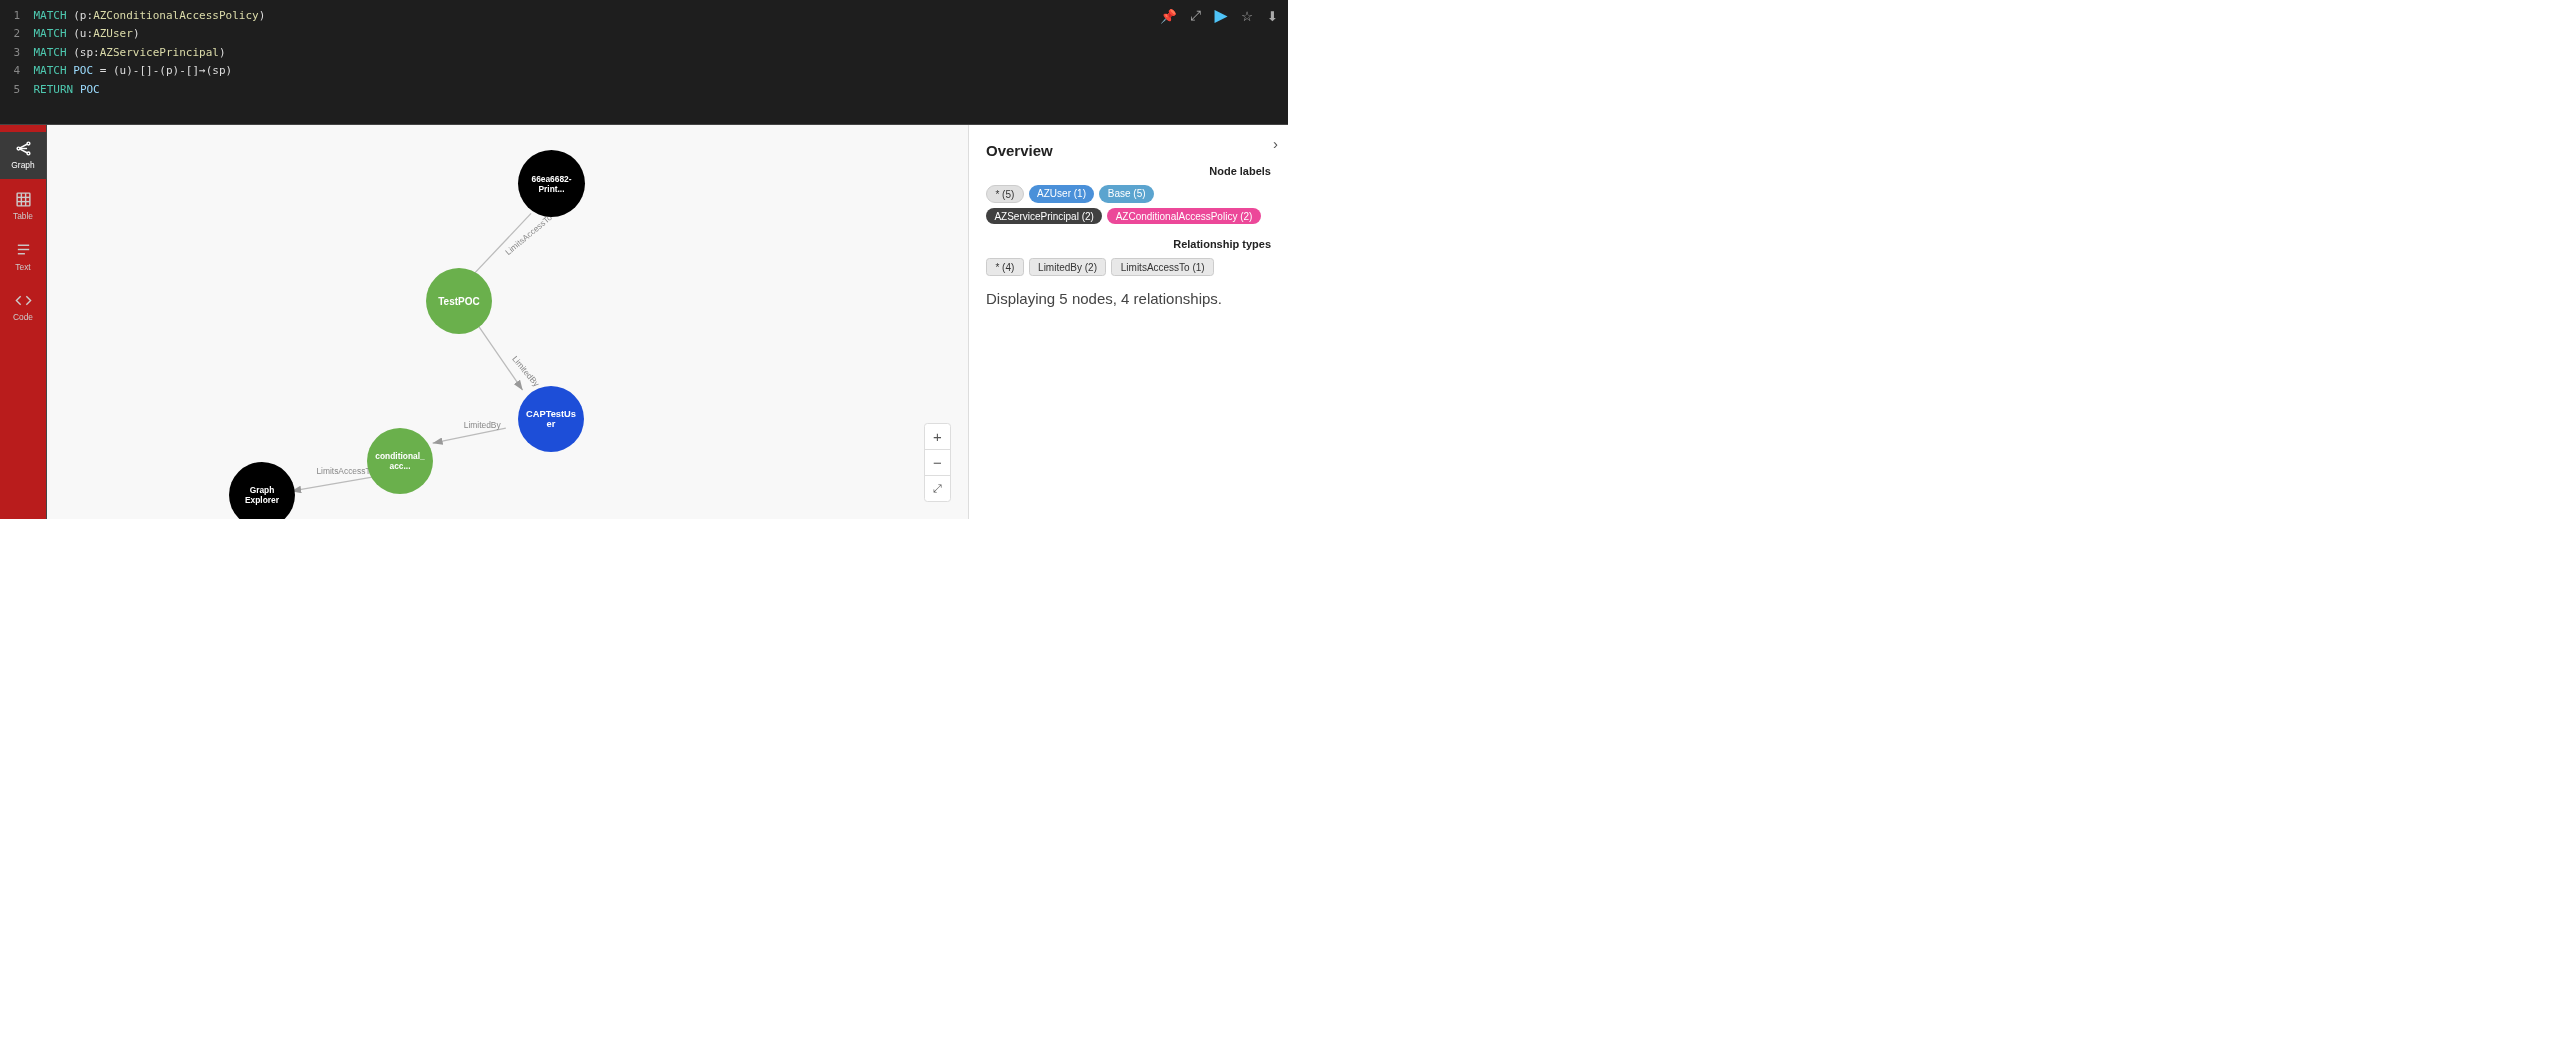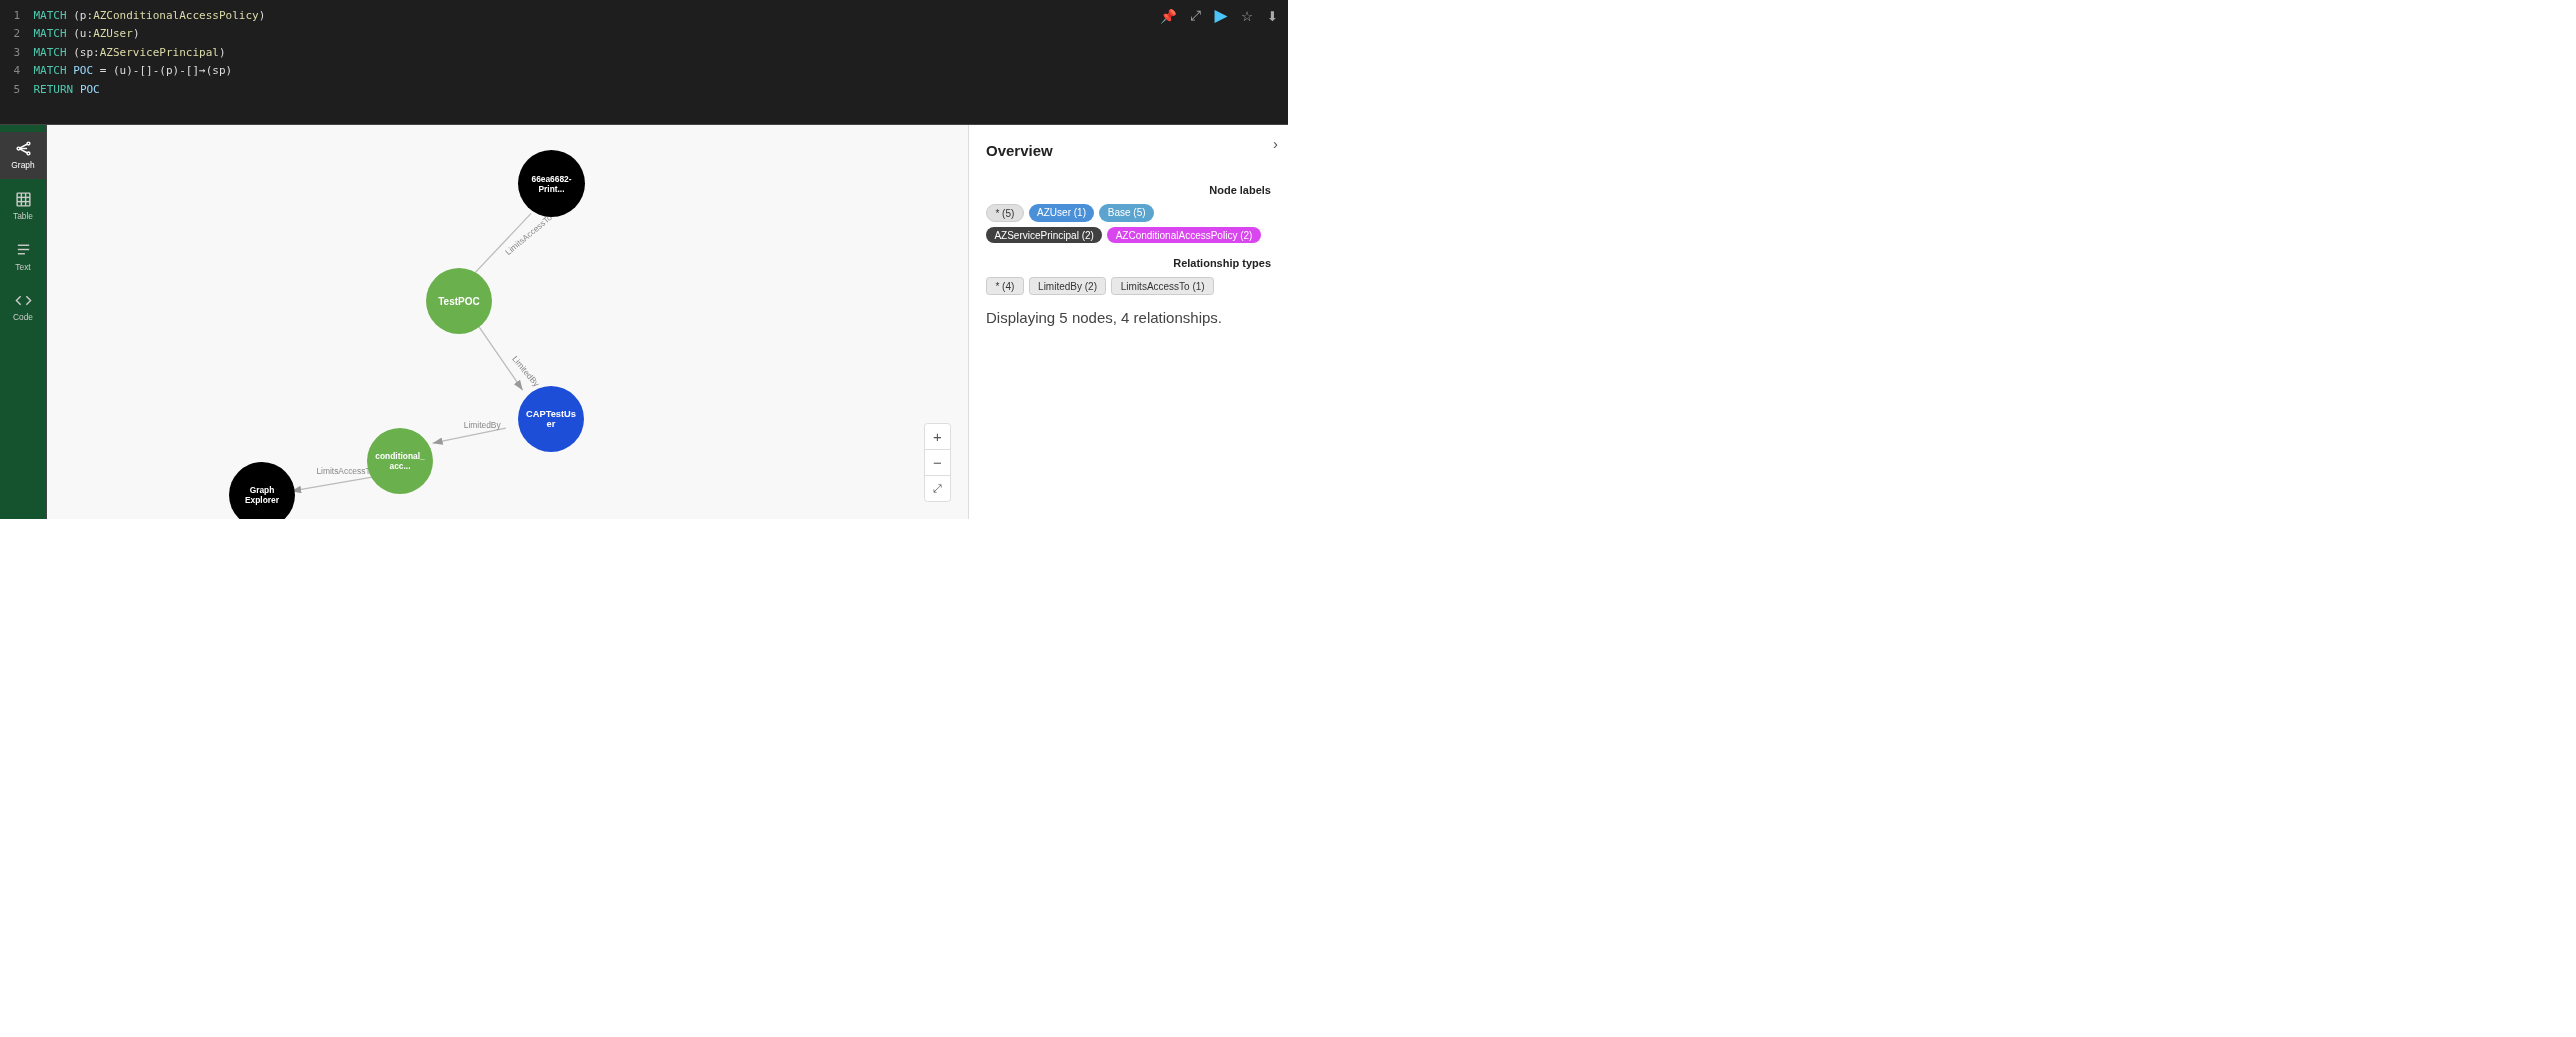--- a/index.html
+++ b/index.html
@@ -58,21 +58,21 @@
     
     .main-area {
       flex: 1;
       display: flex;
       overflow: hidden;
     }
 
     
     .sidebar {
       width: 47px;
-      background: #14532d;
+      background: #b91c1c;
       display: flex;
       flex-direction: column;
       align-items: center;
       padding-top: 6.7px;
       gap: 3.4px;
       border-right: 0.8px solid #444;
     }
     .sidebar-item {
       display: flex;
       flex-direction: column;
@@ -168,21 +168,21 @@
       top: 10px;
       right: 10px;
       cursor: pointer;
       color: #555;
       font-size: 15px;
     }
     .panel-title {
       font-size: 15px;
       font-weight: 600;
       color: #222;
-      margin-bottom: 25px;
+      margin-bottom: 6px;
     }
     .section-title {
       font-size: 11px;
       font-weight: 600;
       color: #222;
       margin-bottom: 8.4px;
       text-align: right;
     }
     .tags-row {
       display: flex;
@@ -194,21 +194,21 @@
       padding: 2.5px 8.4px;
       border-radius: 10px;
       font-size: 10px;
       font-weight: 500;
       cursor: pointer;
     }
     .tag-gray { background: #e0e0e0; color: #333; border: 0.8px solid #ccc; }
     .tag-blue { background: #4a90d9; color: #fff; }
     .tag-teal { background: #5ba4cf; color: #fff; }
     .tag-pink { background: #404040; color: #fff; }
-    .tag-green { background: #d946ef; color: #fff; }
+    .tag-green { background: #ec4899; color: #fff; }
     .rel-tags-row {
       display: flex;
       flex-wrap: wrap;
       gap: 5px;
       margin-bottom: 13.5px;
     }
     .rel-tag {
       padding: 2.5px 8.4px;
       border-radius: 3.4px;
       font-size: 10px;

